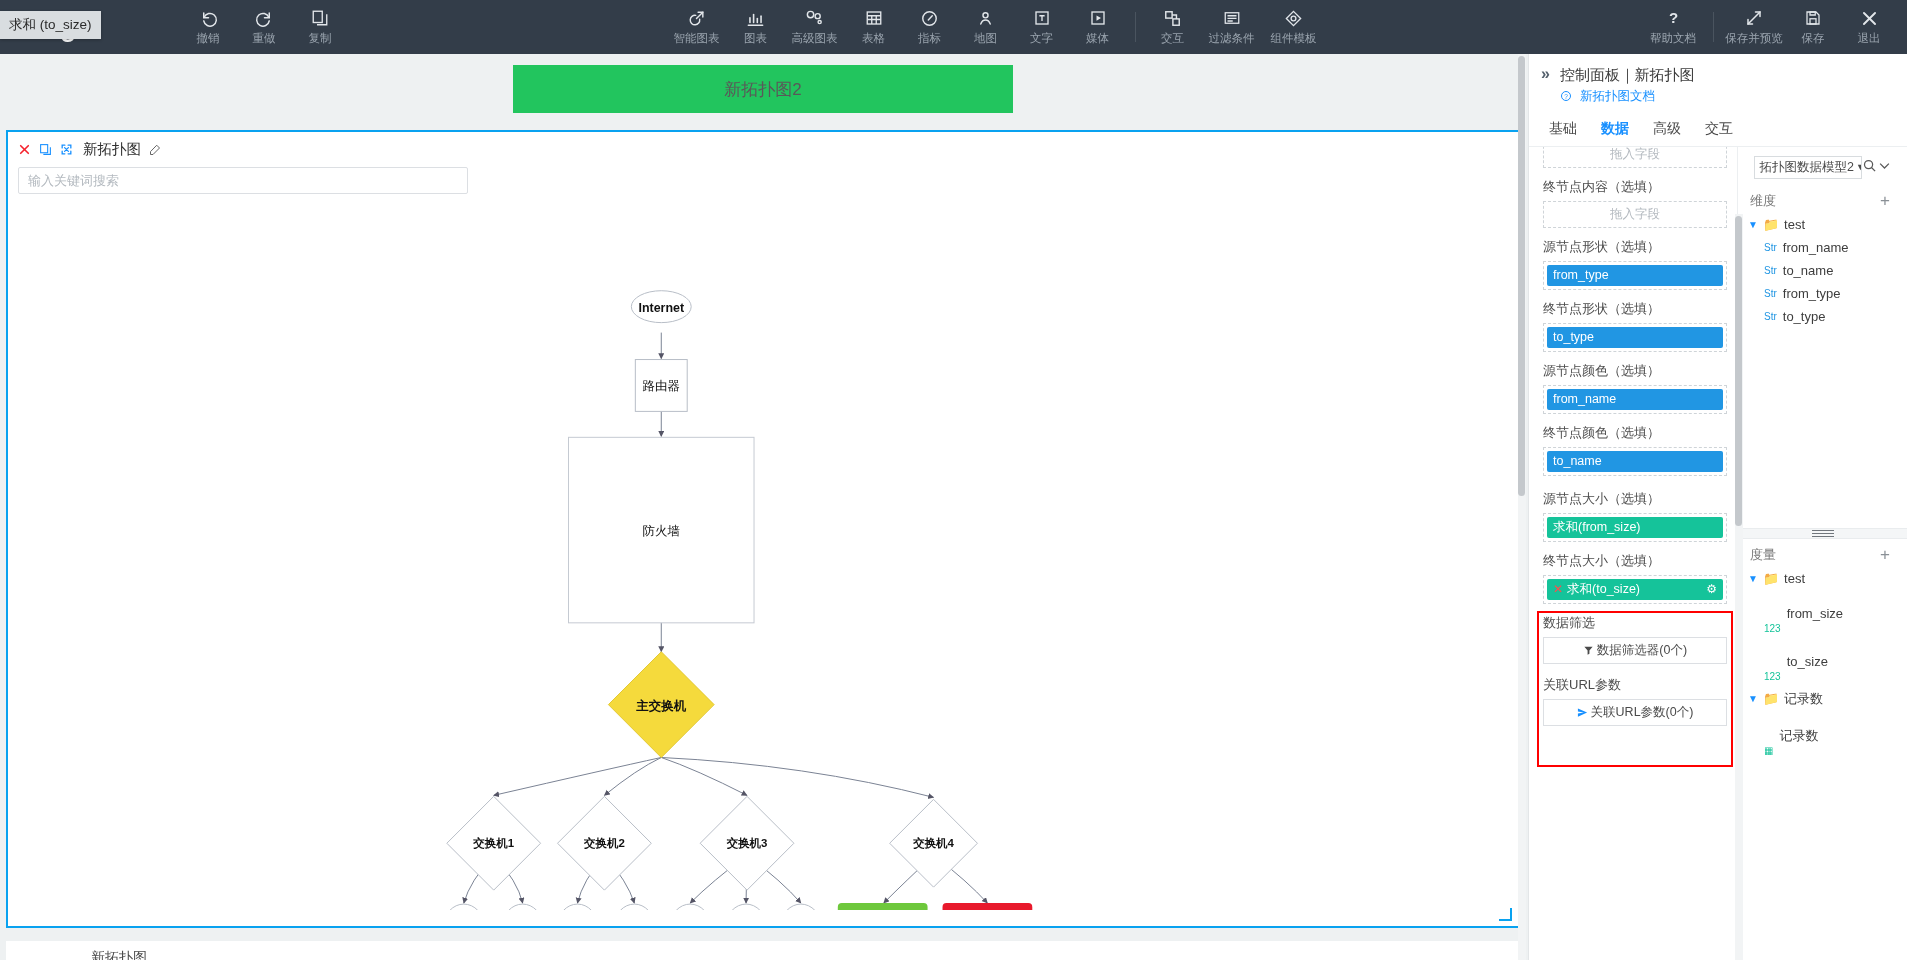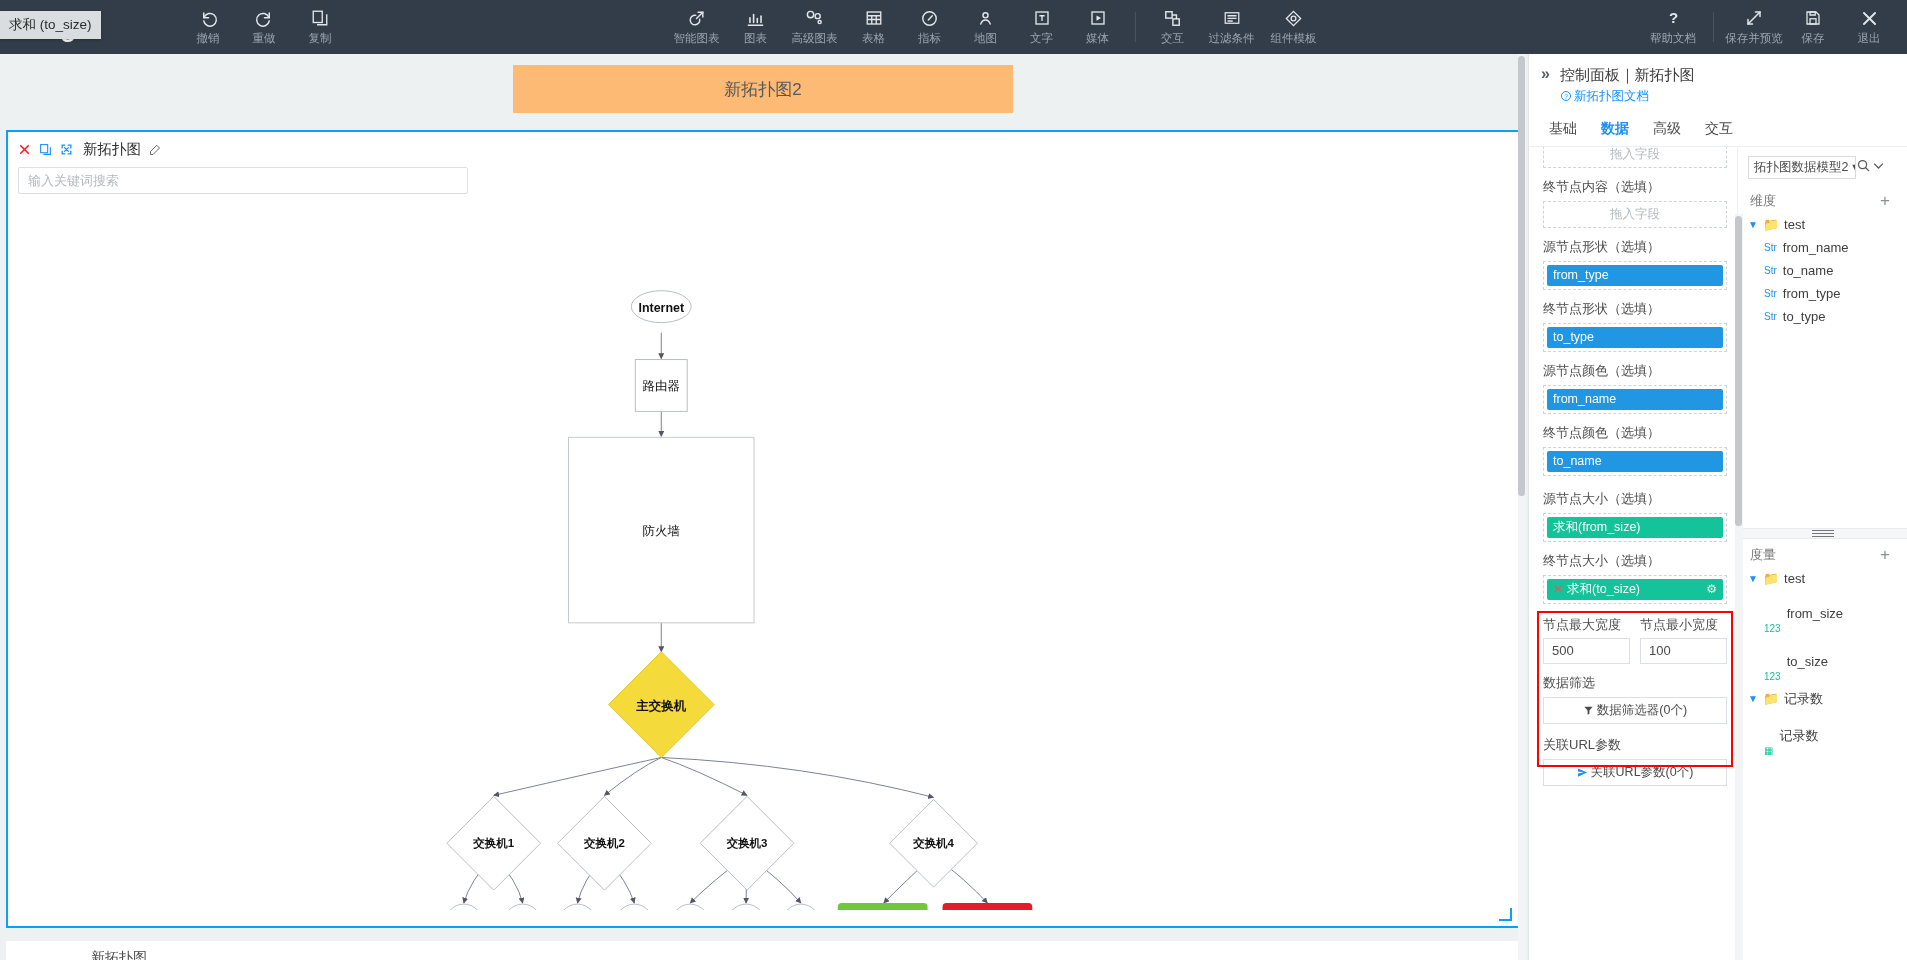--- a/index.html
+++ b/index.html
@@ -40,21 +40,21 @@
   .tooltip-overlay{
     position:absolute; left:0px; top:11px; z-index:60;
     background:#d9dde0; color:#2b2b2b;
     padding:5px 9px; font-size:13.5px; white-space:nowrap;
     box-shadow:0 1px 3px rgba(0,0,0,.25);
   }
 
   
   .title-card{
     position:absolute; left:513px; top:65px; width:500px; height:48px;
-    background:#fdba74; display:flex; align-items:center; justify-content:center;
+    background:#22c55e; display:flex; align-items:center; justify-content:center;
     color:#595959; font-size:17px;
   }
 
   
   .canvas-card{
     position:absolute; left:6px; top:130px; width:1514px; height:798px;
     background:#fff; border:2px solid #09a2f0;
   }
   .card-head{ display:flex; align-items:center; gap:8px; padding:8px 10px 2px 10px;}
   .card-head .hicon{ cursor:pointer; display:flex; align-items:center;}
@@ -82,21 +82,21 @@
 
   
   .right-panel{
     position:absolute; left:1528px; top:54px; width:379px; height:906px;
     background:#fff; border-left:1px solid #e3e6e8;
     display:flex; flex-direction:column;
   }
   .rp-head{ display:flex; align-items:flex-start; gap:10px; padding:10px 12px 8px 12px; }
   .rp-chev{ color:#54606c; font-size:16px; font-weight:bold; line-height:1.2; cursor:pointer;}
   .rp-head-title{ font-size:15px; color:#3b3b3b; line-height:1.45;}
-  .rp-doclink{ font-size:12.5px; color:#1890ff; cursor:pointer; display:flex; align-items:center; gap:2px; margin-top:2px;}
+  .rp-doclink{ font-size:12.5px; color:#1890ff; cursor:pointer; display:flex; align-items:center; gap:8px; margin-top:2px;}
 
   .rp-search{ padding:0 12px 7px 12px; }
   .rp-search input{
     width:100%; height:26px; border:none; border-bottom:1px solid #e6e9eb;
     font-size:13px; outline:none; color:#333; padding:0 2px;
   }
   .rp-search input::placeholder{ color:#b7bcc1;}
 
   .rp-tabs{ display:flex; gap:0; border-bottom:1px solid #eceff1; padding:0 8px;}
   .rp-tab{
@@ -139,21 +139,21 @@
 
   .hl-box{
     position:absolute; left:8px; right:4px;
     border:2px solid #ff0000; pointer-events:none;
   }
 
   
   .fields-col{
     flex:1; border-left:1px solid #eceff1; display:flex; flex-direction:column;
   }
-  .model-row{ display:flex; align-items:center; padding:9px 10px 6px 10px;}
+  .model-row{ display:flex; align-items:center; padding:9px 10px 6px 10px;justify-content:center;}
   .model-select{
     border:1px solid #d8dcdf; height:23px; display:flex; align-items:center;
     padding:0 5px; font-size:12.5px; color:#4a4a4a; cursor:pointer;
     max-width:108px; overflow:hidden; white-space:nowrap;
   }
   .sec-head{
     display:flex; align-items:center; justify-content:space-between;
     padding:7px 17px 3px 12px; font-size:13px; color:#777;
   }
   .sec-head .plus{ color:#8a9096; font-size:17px; cursor:pointer; line-height:1;}
@@ -577,30 +577,20 @@
 
       <div class="fld-label">终节点大小（选填）</div>
       <div class="drop-zone filled">
         <span class="pill mea">
           <span class="xmark">✕</span>
           <span>求和(to_size)</span>
           <span class="gear">⚙</span>
         </span>
       </div>
 
-      <div class="two-col">
-        <div class="cell">
-          <div class="fld-label" style="margin:8px 0 4px 0">节点最大宽度</div>
-          <input class="num-input" value="500" style="">
-        </div>
-        <div class="cell">
-          <div class="fld-label" style="margin:8px 0 4px 0">节点最小宽度</div>
-          <input class="num-input" value="100" style="">
-        </div>
-      </div>
 
       <div class="fld-label" style="">数据筛选</div>
       <div class="btn-block">
         <svg width="11" height="11" viewBox="0 0 24 24" fill="#4a4a4a">
             <path d="M3 4h18l-7 8v7l-4 2v-9z"></path>
           </svg>
         <span>数据筛选器(0个)</span>
       </div>
 
       <div class="fld-label" style="margin-top:12px">关联URL参数</div>

